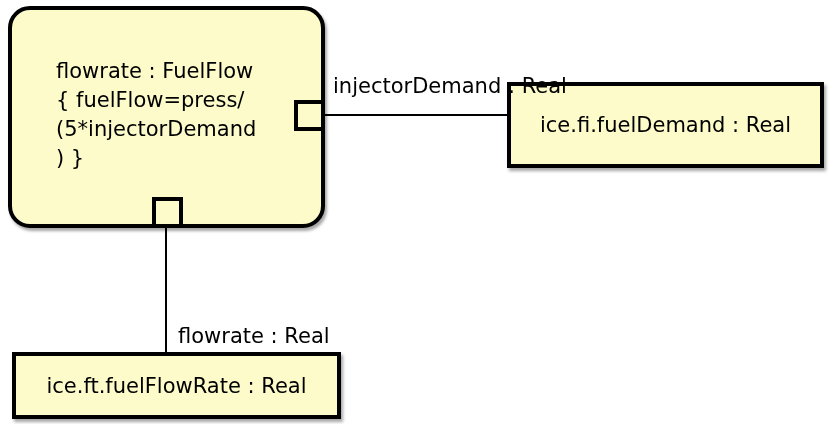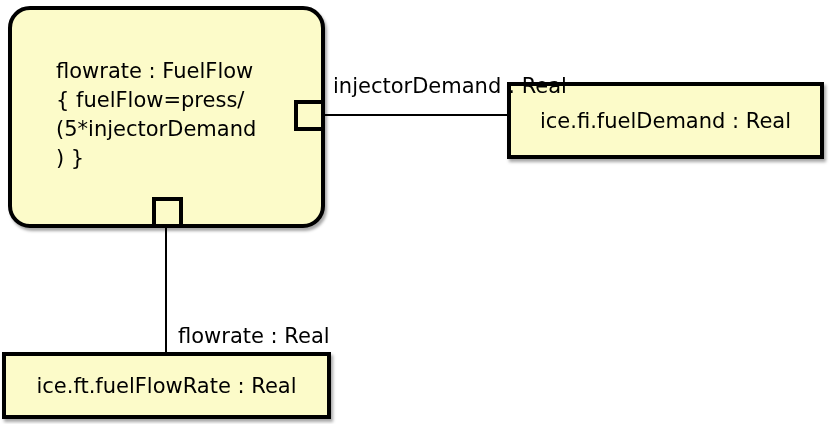--- a/index.html
+++ b/index.html
@@ -72,22 +72,22 @@
     background: #fcfbc9;
     border: 4px solid #000000;
     box-shadow: 2px 3px 3px rgba(0,0,0,0.35);
     display: flex;
     align-items: center;
     justify-content: center;
     font-size: 21px;
     white-space: nowrap;
     z-index: 2;
   }
-  .node-fuel-demand    { left: 507px; top: 82px;  width: 317px; height: 77px; }
-  .node-fuel-flow-rate { left: 2px;   top: 352px; width: 329px; height: 67px; }
+  .node-fuel-demand    { left: 507px; top: 82px;  width: 317px; height: 86px; }
+  .node-fuel-flow-rate { left: 12px;   top: 352px; width: 329px; height: 67px; }
 </style>
 </head>
 <body>
 
 <div class="canvas">
 
   <div class="constraint-block"></div>
 
   <div class="constraint-text">
     <div>flowrate : FuelFlow</div>

